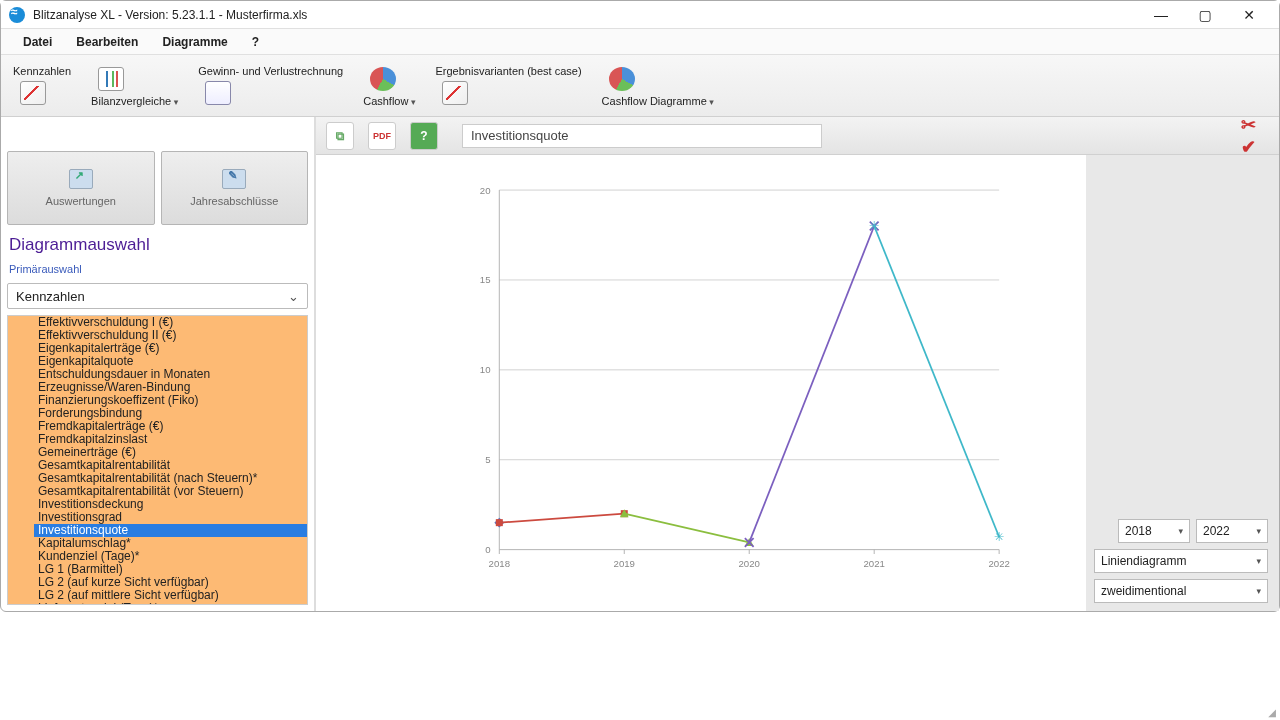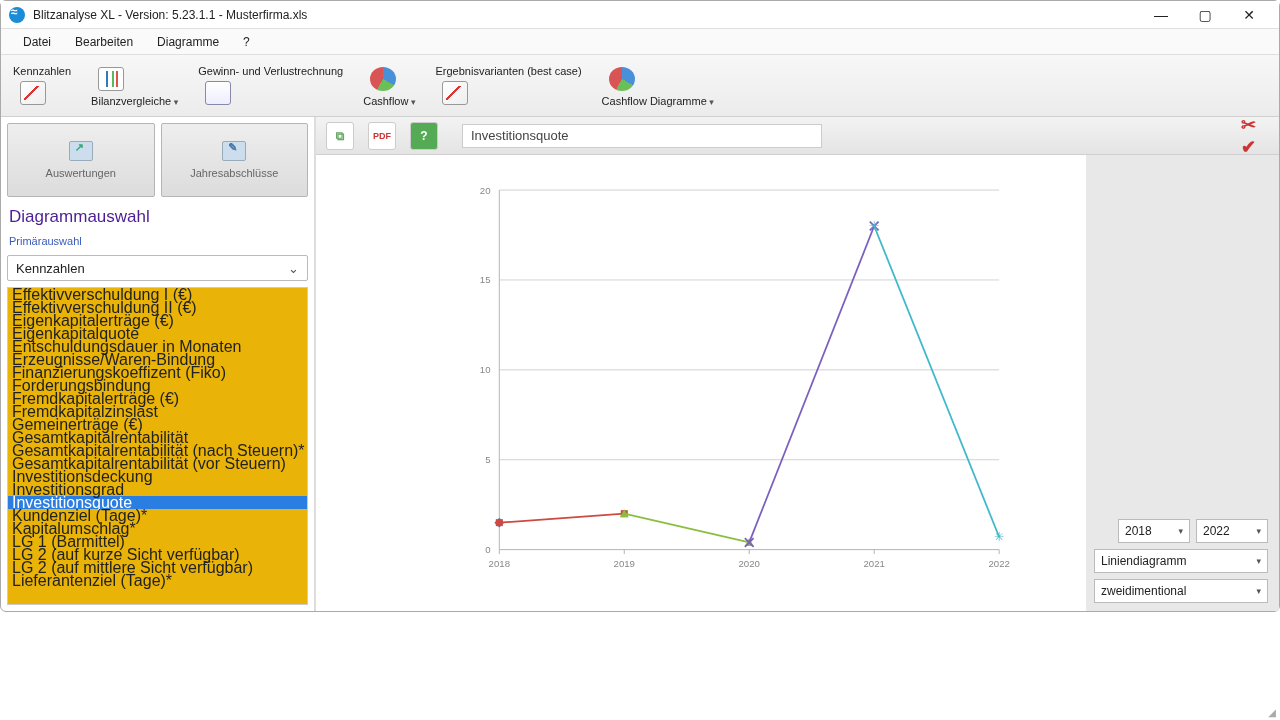--- a/index.html
+++ b/index.html
@@ -23,21 +23,21 @@
     content: "≈"; color: #fff; font-weight: bold; position: absolute;
     left: 2px; top: -2px; font-size: 12px;
   }
   .title-text { flex: 1; font-size: 12px; }
   .win-btn {
     width: 44px; height: 28px; display: flex; align-items: center; justify-content: center;
     font-size: 14px;
   }
   .menubar {
     height: 26px; display: flex; align-items: center; padding: 0 10px;
-    border-bottom: 1px solid #e0e0e0; background: #fafafa;
+    border-bottom: 1px solid #e0e0e0; background: #fafafa; font-weight: bold;
   }
   .menubar .item { padding: 4px 12px; font-size: 12px; }
 
   .ribbon {
     height: 62px; display: flex; align-items: center; gap: 20px; padding: 4px 12px;
     border-bottom: 1px solid #d0d0d0; background: linear-gradient(#f7f7f7,#ececec);
   }
   .rbtn {
     display: flex; flex-direction: column; align-items: center; justify-content: center;
     padding: 2px 6px; border-radius: 4px; min-width: 40px;
@@ -74,36 +74,36 @@
     flex:1; display:flex; min-height:0;
   }
   .leftpane {
     width: 314px; display:flex; flex-direction:column; padding:6px; gap:6px;
     border-right:1px solid #ddd;
   }
   .big-buttons { display:flex; gap:6px; }
   .bigbtn {
     flex:1; height:74px; display:flex; flex-direction:column; align-items:center; justify-content:center;
     border:1px solid #b5b5b5; background:linear-gradient(#eee,#dcdcdc); border-radius:2px;
-    font-size:11px; color:#666; gap:6px;
+    font-size:11px; color:#666; gap:6px;margin-top:28px;
   }
   .bigbtn .bicon {
     width:24px; height:20px; background:#cde; border:1px solid #9ab; border-radius:2px; position:relative;
   }
   .bigbtn .bicon::after { content:"↗"; color:#3a7; font-weight:bold; position:absolute; left:5px; top:-1px; }
   .bigbtn .bicon2::after { content:"✎"; color:#47a; }
   .section-title { font-size:17px; color:#4c1d95; padding:4px 2px 0 2px; }
   .subsec-label { font-size:11px; color:#3a5bbb; padding:2px; }
   .select {
     height:26px; border:1px solid #bbb; border-radius:2px; padding:0 8px;
     display:flex; align-items:center; justify-content:space-between; background:#fff; font-size:13px;
   }
   .select::after { content:"⌄"; color:#555; }
   .listbox {
-    flex:1; overflow-y:scroll; border:1px solid #ccc; background:#eab308; font-size:16px; line-height:13px;
+    flex:1; overflow-y:scroll; border:1px solid #ccc; background:#fdba74; font-size:12px; line-height:13px;padding-left:26px;
   }
   .listbox .li { padding:0px 4px; white-space:nowrap; }
   .listbox .li.sel { background:#2a7de1; color:#fff; }
 
   .rightpane {
     flex:1; display:flex; flex-direction:column; background:#e8e8e8; border-left:1px solid #ddd;
   }
   .chart-toolbar {
     height:38px; display:flex; align-items:center; gap:14px; padding:4px 10px;
     background:linear-gradient(#f3f3f3,#e4e4e4); border-bottom:1px solid #d0d0d0;
@@ -234,22 +234,22 @@
           <div class="li">Forderungsbindung</div>
           <div class="li">Fremdkapitalerträge (€)</div>
           <div class="li">Fremdkapitalzinslast</div>
           <div class="li">Gemeinerträge (€)</div>
           <div class="li">Gesamtkapitalrentabilität</div>
           <div class="li">Gesamtkapitalrentabilität (nach Steuern)*</div>
           <div class="li">Gesamtkapitalrentabilität (vor Steuern)</div>
           <div class="li">Investitionsdeckung</div>
           <div class="li">Investitionsgrad</div>
           <div class="li sel">Investitionsquote</div>
+          <div class="li">Kapitalumschlag*</div>
           <div class="li">Kundenziel (Tage)*</div>
-          <div class="li">Kapitalumschlag*</div>
           <div class="li">LG 1 (Barmittel)</div>
           <div class="li">LG 2 (auf kurze Sicht verfügbar)</div>
           <div class="li">LG 2 (auf mittlere Sicht verfügbar)</div>
           <div class="li">Lieferantenziel (Tage)*</div>
         </div>
     </div>
 
     <div class="rightpane">
       <div class="chart-toolbar">
         <span class="tbicon copy">⧉</span>

